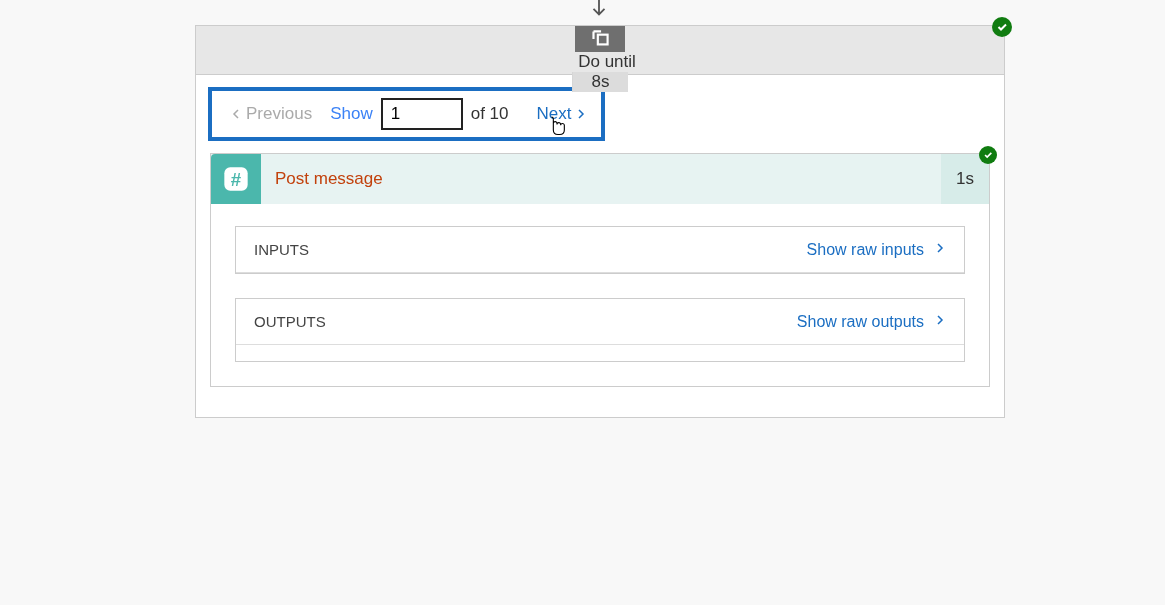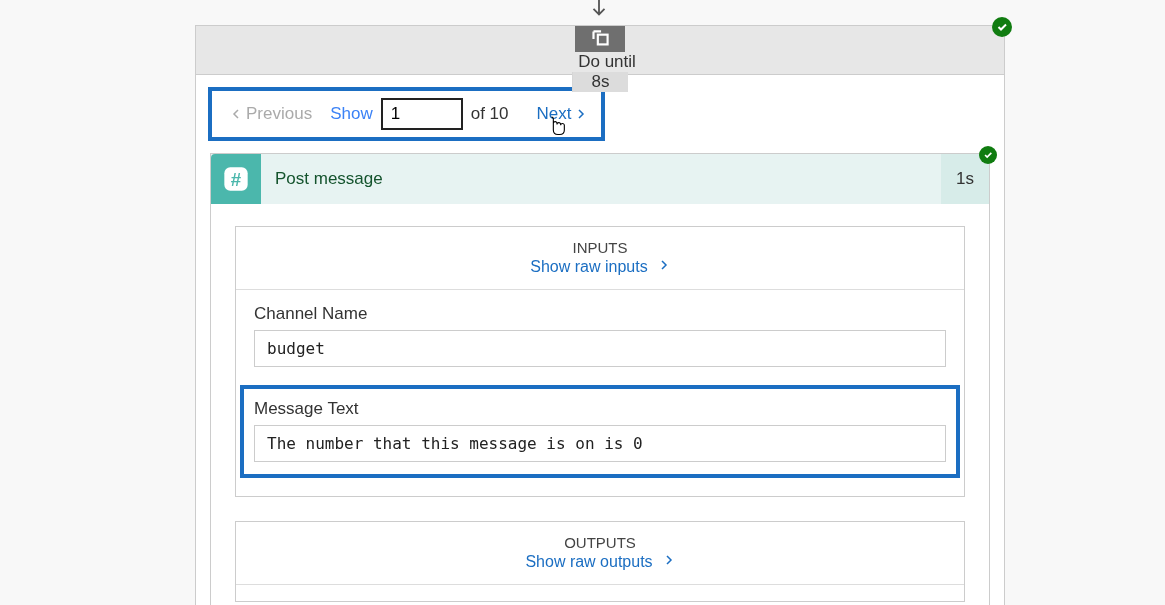--- a/index.html
+++ b/index.html
@@ -139,21 +139,21 @@
       background: #4bb7ac;
       display: flex;
       align-items: center;
       justify-content: center;
       border-radius: 4px 0 0 0;
     }
     .post-msg-title {
       flex: 1;
       padding-left: 14px;
       font-size: 17px;
-      color: #14532d;
+      color: #c2410c;
     }
     .post-msg-duration {
       width: 48px;
       height: 50px;
       display: flex;
       align-items: center;
       justify-content: center;
       font-size: 17px;
       color: #333;
       background: #d7ece9;
@@ -167,21 +167,20 @@
       margin-bottom: 24px;
     }
     .section-header {
       display: flex;
       align-items: center;
       justify-content: space-between;
       padding: 12px 18px;
       border-bottom: 1px solid #ddd;
       font-size: 15px;
       color: #444;
-      flex-direction: column;
     }
     .show-raw {
       color: #1b6ec2;
       font-size: 16px;
       display: flex;
       align-items: center;
       gap: 10px;
     }
     .section-content { padding: 14px 18px 18px 18px; }
     .field-label {
@@ -288,29 +287,20 @@
             <span>INPUTS</span>
             <span class="show-raw">
               <span>Show raw inputs</span>
               <span class="chevron-right">
                 <svg width="12" height="14" viewBox="0 0 24 24" fill="none" stroke="#1b6ec2" stroke-width="3">
                     <path d="M8 4l8 8-8 8"></path>
                   </svg>
               </span>
             </span>
           </div>
-          <div class="section-content">
-            <div class="field-label">Channel Name</div>
-            <div class="field-value">budget</div>
-
-            <div class="msg-highlight">
-              <div class="field-label">Message Text</div>
-              <div class="field-value">The number that this message is on is 0</div>
-            </div>
-          </div>
         </div>
 
         <div class="section-box" style="margin-bottom:14px">
           <div class="section-header" style="border-bottom:1px solid #ddd">
             <span>OUTPUTS</span>
             <span class="show-raw">
               <span>Show raw outputs</span>
               <span class="chevron-right">
                 <svg width="12" height="14" viewBox="0 0 24 24" fill="none" stroke="#1b6ec2" stroke-width="3">
                     <path d="M8 4l8 8-8 8"></path>

